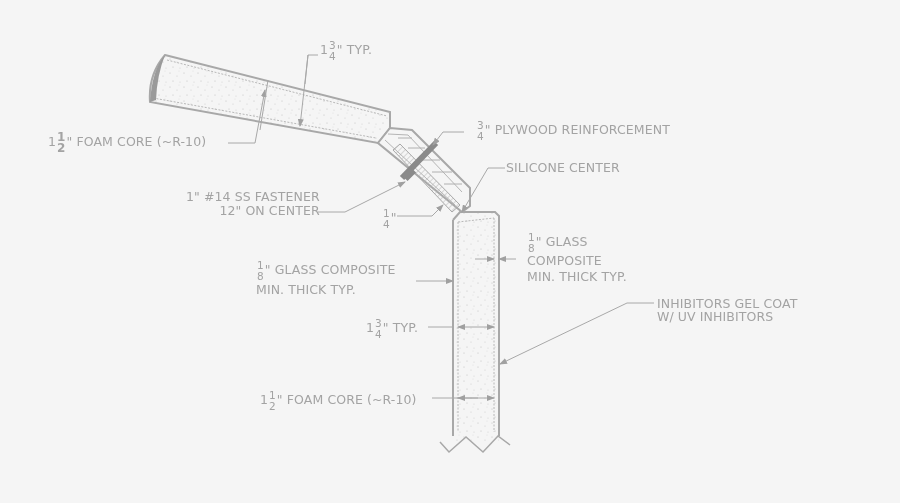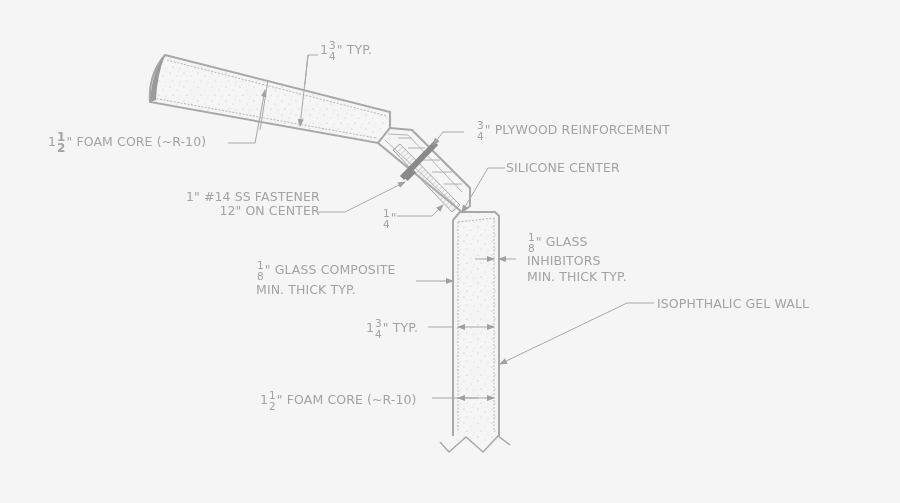--- a/index.html
+++ b/index.html
@@ -133,41 +133,42 @@
       <span class="num">1</span>
       <span>4</span>
     </span><span>"</span>
 </div>
 
 <div class="lbl" style="left:527px;top:232px;line-height:16px;">
   <span class="block"><span class="frac">
         <span class="num">1</span>
         <span>8</span>
       </span><span>" GLASS</span></span>
-  <span class="block">INHIBITORS</span>
+  <span class="block">COMPOSITE</span>
   <span class="block">MIN. THICK TYP.</span>
 </div>
 
 <div class="lbl" style="left:256px;top:260px;line-height:18px;">
   <span class="block"><span class="frac">
         <span class="num">1</span>
         <span>8</span>
       </span><span>" GLASS COMPOSITE</span></span>
   <span class="block">MIN. THICK TYP.</span>
 </div>
 
 <div class="lbl" style="left:366px;top:318px;">
   <span class="whole">1</span><span class="frac">
       <span class="num">3</span>
       <span>4</span>
     </span><span>" TYP.</span>
 </div>
 
 <div class="lbl" style="left:657px;top:297px;line-height:13px;">
-  <span class="block">ISOPHTHALIC GEL WALL</span>
+  <span class="block">INHIBITORS GEL COAT</span>
+  <span class="block">W/ UV INHIBITORS</span>
 </div>
 
 <div class="lbl" style="left:260px;top:390px;">
   <span class="whole">1</span><span class="frac">
       <span class="num">1</span>
       <span>2</span>
     </span><span>" FOAM CORE (~R-10)</span>
 </div>
 
 </body></html>

